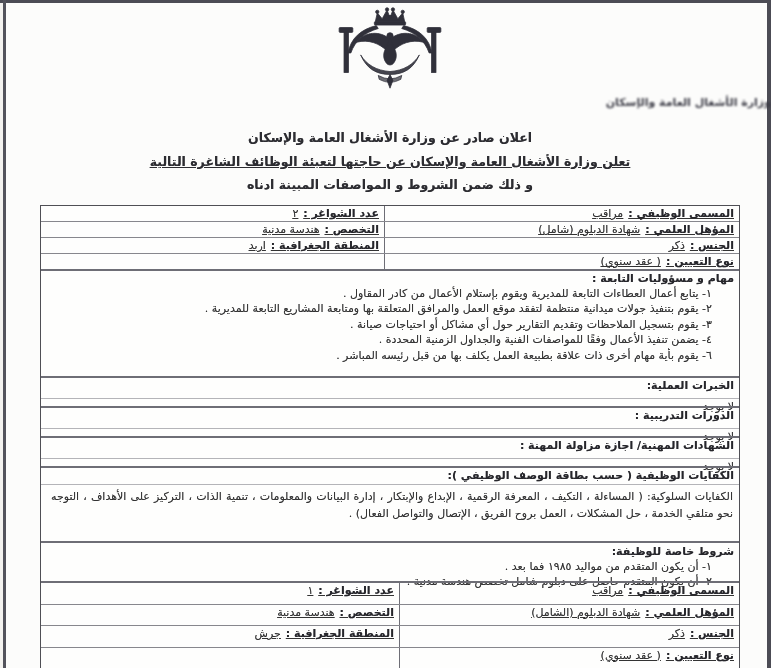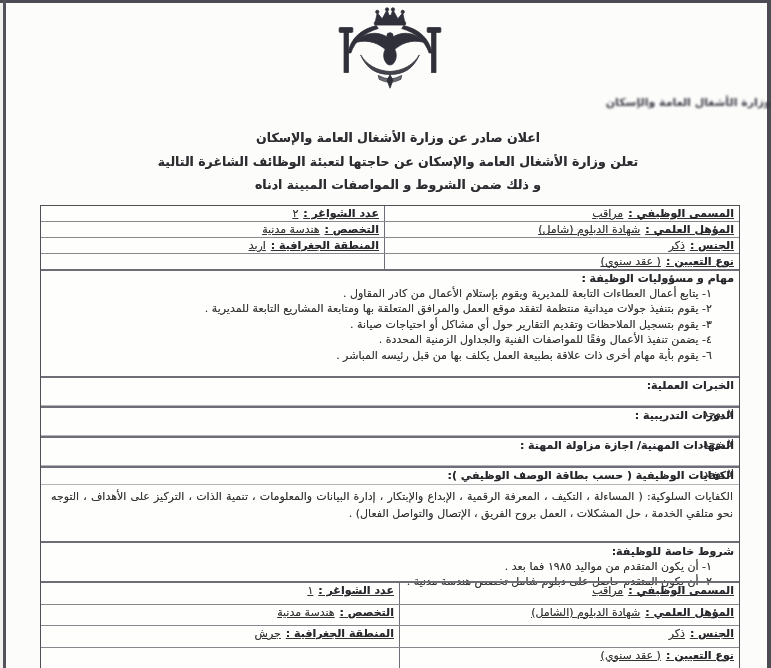--- a/index.html
+++ b/index.html
@@ -19,26 +19,26 @@
   .frame-right { position:absolute; right:0; top:0; width:4px; height:668px; background:#4c4c55; }
 
   .emblem { position:absolute; left:326px; top:6px; width:128px; height:90px; filter:blur(0.4px); }
   .calligraphy {
     position:absolute; left:0; right:0; top:96px; text-align:right;
     direction:rtl; font-size:11px; font-weight:bold; color:#3c3c46;
     filter:blur(0.8px); letter-spacing:-0.5px;
   }
 
   .hdr {
-    position:absolute; left:48px; width:700px; text-align:center; direction:rtl;
+    position:absolute; left:40px; width:700px; text-align:center; direction:rtl;
     font-weight:bold; font-size:12.5px; color:#2c2c31;
     text-shadow:0 0 0.5px rgba(40,40,48,0.55);
   }
   .hdr1 { top:130px; }
-  .hdr2 { top:154px; }
+  .hdr2 { top:154px;text-decoration:underline; }
   .hdr3 { top:177px; }
 
   .doc-table {
     position:absolute; left:40px; top:205px; width:700px; height:463px;
     direction:rtl; background:#fefefd;
     border:1px solid #4f4f55; border-bottom:none;
     display:flex; flex-direction:column;
     color:#333; font-size:11px;
     text-shadow:0 0 0.4px rgba(45,45,52,0.5);
     overflow:hidden;
@@ -57,21 +57,21 @@
   .info1 .cell-l { flex:1; }
   .info2 { height:78px; flex:1; }
   .info2 .cell-r { width:340px; border-left:1px solid #6e6e76; }
   .info2 .cell-l { flex:1; }
 
   .duties { height:107px; padding:1px 5px 0 4px; }
   .duties .sec-h { font-weight:bold; color:#26262b; line-height:14px; }
   .duty-item { line-height:15.4px; padding-right:22px; white-space:nowrap; overflow:hidden; }
 
   .nv { height:30px; }
-  .nv .nv-label { height:28px; line-height:14px; padding:1px 5px 0; font-weight:bold; color:#26262b; border-bottom:1px solid #b4b4b8; }
+  .nv .nv-label { height:21px; line-height:14px; padding:1px 5px 0; font-weight:bold; color:#26262b; border-bottom:1px solid #b4b4b8; }
   .nv .nv-value { height:14px; line-height:13px; padding:1px 5px 7px; }
 
   .comp { height:75px; }
   .comp .comp-h { height:17px; line-height:15px; padding:0 5px 0; font-weight:bold; color:#26262b; border-bottom:1px solid #b4b4b8; }
   .comp .comp-b { padding:3px 6px 0 10px; line-height:17px; text-align:justify; }
 
   .cond { height:40px; padding:1px 5px 0 4px; }
   .cond .sec-h { font-weight:bold; color:#26262b; line-height:15px; }
   .cond-item { line-height:15.4px; padding-right:22px; white-space:nowrap; overflow:hidden; }
 </style>
@@ -146,21 +146,21 @@
     </div>
     <div class="info-row">
       <div class="cell cell-r">
         <span class="lbl">نوع التعيين :</span><span>( عقد سنوي)</span>
       </div>
       <div class="cell cell-l"></div>
     </div>
   </div>
 
   <div class="sec duties">
-    <div class="sec-h">مهام و مسؤوليات الوظيفة :</div>
+    <div class="sec-h">مهام و مسؤوليات التابعة :</div>
     <div class="duty-item">١- يتابع أعمال العطاءات التابعة للمديرية ويقوم بإستلام الأعمال من كادر المقاول .</div>
     <div class="duty-item">٢- يقوم بتنفيذ جولات ميدانية منتظمة لتفقد موقع العمل والمرافق المتعلقة بها ومتابعة المشاريع التابعة للمديرية .</div>
     <div class="duty-item">٣- يقوم بتسجيل الملاحظات وتقديم التقارير حول أي مشاكل أو احتياجات صيانة .</div>
     <div class="duty-item">٤- يضمن تنفيذ الأعمال وفقًا للمواصفات الفنية والجداول الزمنية المحددة .</div>
     <div class="duty-item">٦- يقوم بأية مهام أخرى ذات علاقة بطبيعة العمل يكلف بها من قبل رئيسه المباشر .</div>
   </div>
 
   <div class="sec nv">
     <div class="nv-label">الخبرات العملية:</div>
     <div class="nv-value">لا يوجد</div>

